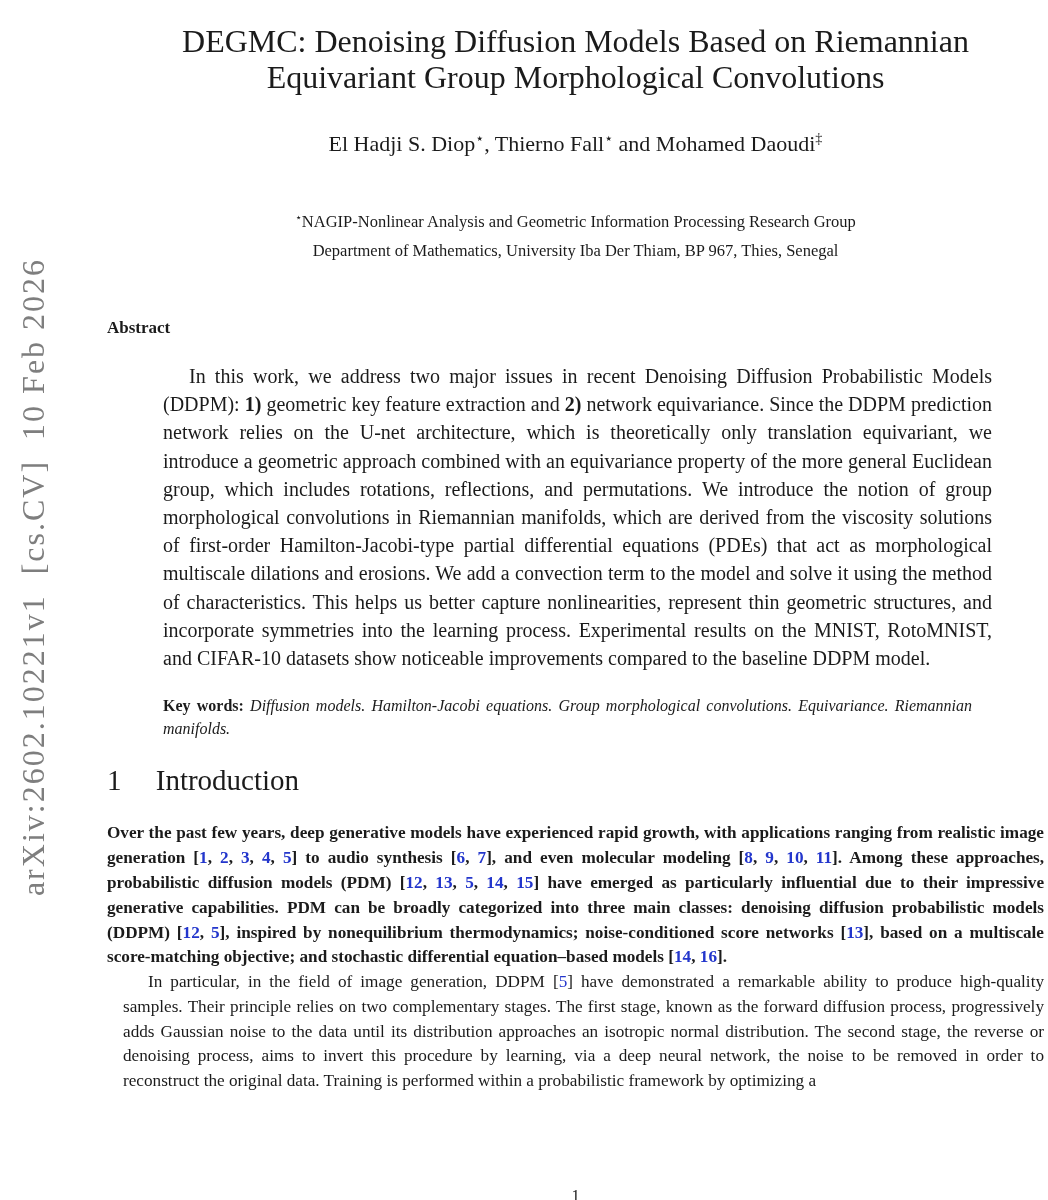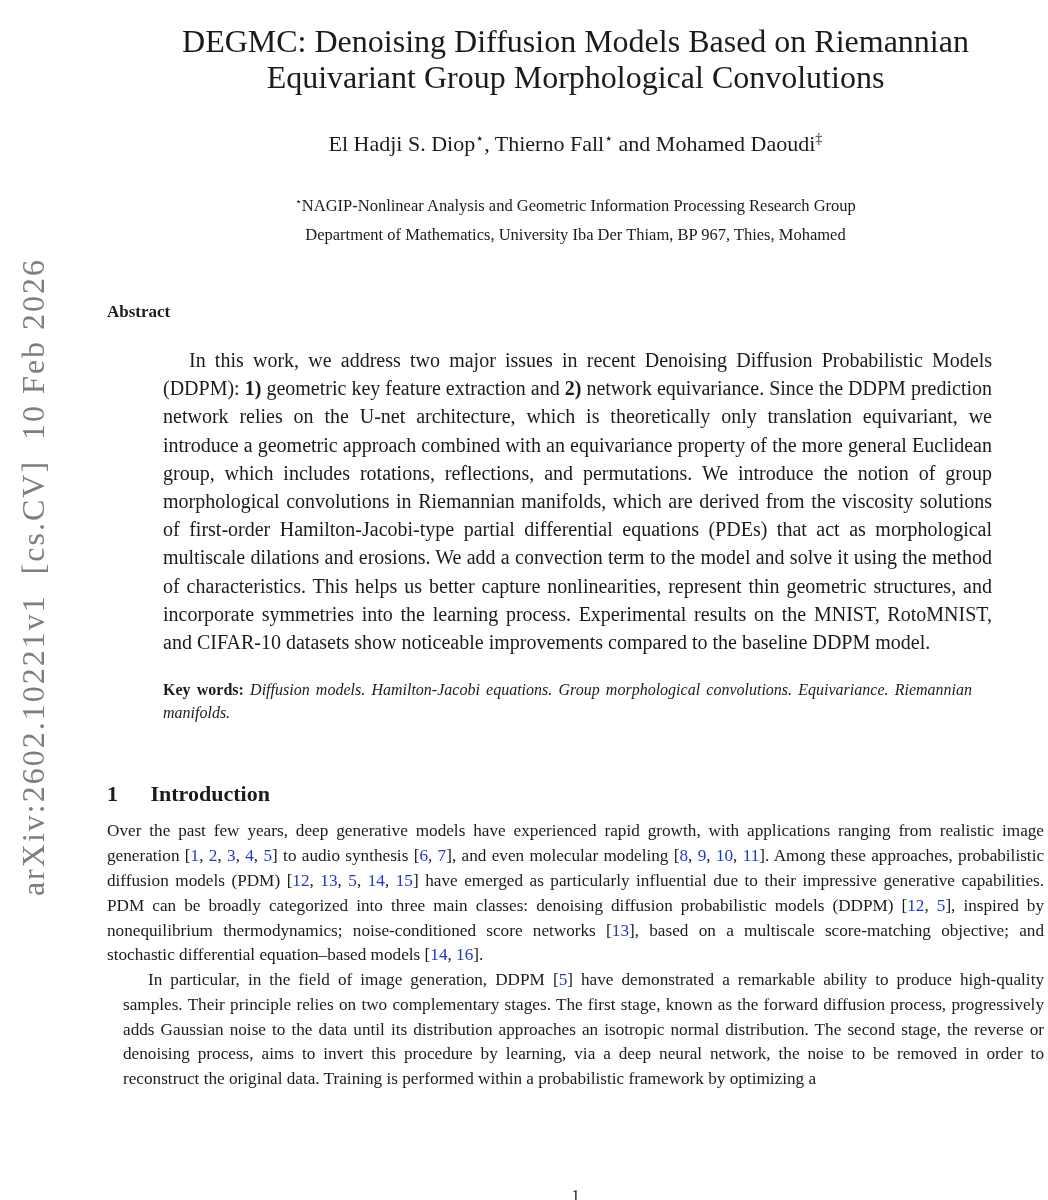--- a/index.html
+++ b/index.html
@@ -37,21 +37,21 @@
     text-align:center;
     font-size:22px;
     line-height:1.3;
     margin-top:34px;
   }
   .affil {
     text-align:center;
     font-size:16.5px;
     line-height:1.75;
   }
-  .affil1 { margin-top:34px; }
+  .affil1 { margin-top:50px; }
   .affil2 { margin-top:30px; }
   .abstract-heading {
     text-align:left;
     font-size:17px;
     font-weight:bold;
     margin-top:52px;
   }
   .abstract-body {
     margin:24px 52px 0 56px;
     font-size:20px;
@@ -60,32 +60,32 @@
     text-indent:26px;
     hyphens:auto;
   }
   .keywords {
     margin:22px 72px 0 56px;
     font-size:16px;
     line-height:1.45;
     text-align:justify;
   }
   .section-heading {
-    margin-top:57px;
-    font-size:22px;
-    font-weight:bold;
+    margin-top:24px;
+    font-size:29px;
+    font-weight:normal;
   }
   .section-number { display:inline-block; margin-right:27px; }
   .para {
     font-size:17.2px;
     line-height:1.44;
     text-align:justify;
     hyphens:auto;
   }
-  .para.first { margin-top:12px; }
+  .para.first { margin-top:24px;font-weight:bold; }
   .para.indent { text-indent:25px;margin-left:16px; }
   .seg-cite { color:var(--cite, #2336cc); }
   .seg-bold { font-weight:bold; }
   .seg-italic { font-style:italic; }
   .seg-sup { vertical-align:super; font-size:65%; line-height:0; }
   .page-number {
     position:absolute;
     left:0; bottom:8px;
     width:100%;
     text-align:center;
@@ -98,21 +98,21 @@
 <div class="watermark">arXiv:2602.10221v1  [cs.CV]  10 Feb 2026</div>
 
 <div class="content">
 
   <h1 class="title">DEGMC: Denoising Diffusion Models Based on Riemannian Equivariant Group Morphological Convolutions</h1>
 
   <div class="authors"><span>El Hadji S. Diop</span><span class="seg-sup">⋆</span><span>, Thierno Fall</span><span class="seg-sup">⋆</span><span> and Mohamed Daoudi</span><span class="seg-sup">‡</span></div>
 
   <div class="affil affil1">
     <div><span class="seg-sup">⋆</span><span>NAGIP-Nonlinear Analysis and Geometric Information Processing Research Group</span></div>
-    <div>Department of Mathematics, University Iba Der Thiam, BP 967, Thies, Mohamed</div>
+    <div>Department of Mathematics, University Iba Der Thiam, BP 967, Thies, Senegal</div>
   </div>
 
 
   <div class="abstract-heading">Abstract</div>
 
   <p class="abstract-body"><span>In this work, we address two major issues in recent Denoising Diffusion Probabilistic Models (DDPM): </span><span class="seg-bold">1)</span><span> geometric key feature extraction and </span><span class="seg-bold">2)</span><span> network equivariance. Since the DDPM prediction network relies on the U-net architecture, which is theoretically only translation equivariant, we introduce a geometric approach combined with an equivariance property of the more general Euclidean group, which includes rotations, reflections, and permutations. We introduce the notion of group morphological convolutions in Riemannian manifolds, which are derived from the viscosity solutions of first-order Hamilton-Jacobi-type partial differential equations (PDEs) that act as morphological multiscale dilations and erosions. We add a convection term to the model and solve it using the method of characteristics. This helps us better capture nonlinearities, represent thin geometric structures, and incorporate symmetries into the learning process. Experimental results on the MNIST, RotoMNIST, and CIFAR-10 datasets show noticeable improvements compared to the baseline DDPM model.</span></p>
 
   <p class="keywords"><span class="seg-bold">Key words: </span><span class="seg-italic">Diffusion models. Hamilton-Jacobi equations. Group morphological convolutions. Equivariance. Riemannian manifolds.</span></p>
 
   <h2 class="section-heading">

